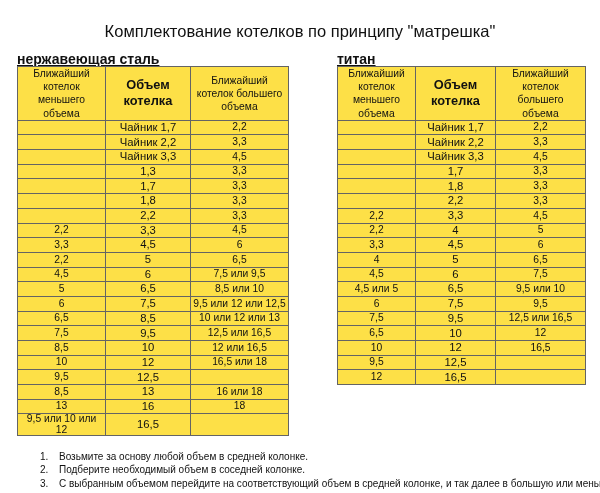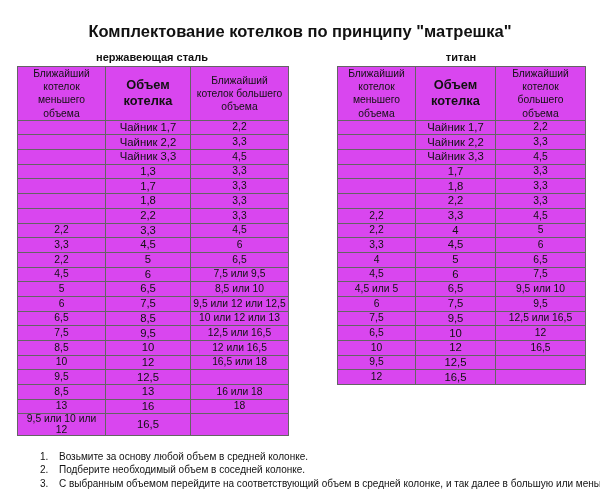--- a/index.html
+++ b/index.html
@@ -8,33 +8,33 @@
     width: 600px; height: 493px;
     font-family: "Liberation Sans", sans-serif;
     color: #1a1a1a;
     position: relative;
     overflow: hidden;
   }
   .page { position: absolute; inset: 0; background: #fff; }
 
   .title {
     position: absolute; top: 22px; left: 0; width: 600px;
-    text-align: center; font-size: 16.5px; font-weight: bold; color: #111;
+    text-align: center; font-size: 16.5px; font-weight: normal; color: #111;
   }
   .subtitle {
-    position: absolute; top: 51px; text-align: center;
-    font-size: 11px; font-weight: bold; color: #111;
+    position: absolute; top: 51px; text-align: left;
+    font-size: 14px; font-weight: bold; color: #111; text-decoration: underline;
   }
   .subtitle.steel { left: 17px; width: 270px; }
   .subtitle.titan { left: 337px; width: 248px; }
 
   table {
     position: absolute; top: 66px;
     border-collapse: collapse; table-layout: fixed;
-    background: #d946ef;
+    background: #fde047;
   }
   table.steel { left: 17px; width: 271px; }
   table.titan { left: 337px; width: 248px; }
 
   th, td {
     border: 1px solid #646464;
     text-align: center; vertical-align: middle;
     overflow: hidden; padding: 0 2px;
   }
   thead tr { height: 51px; }

